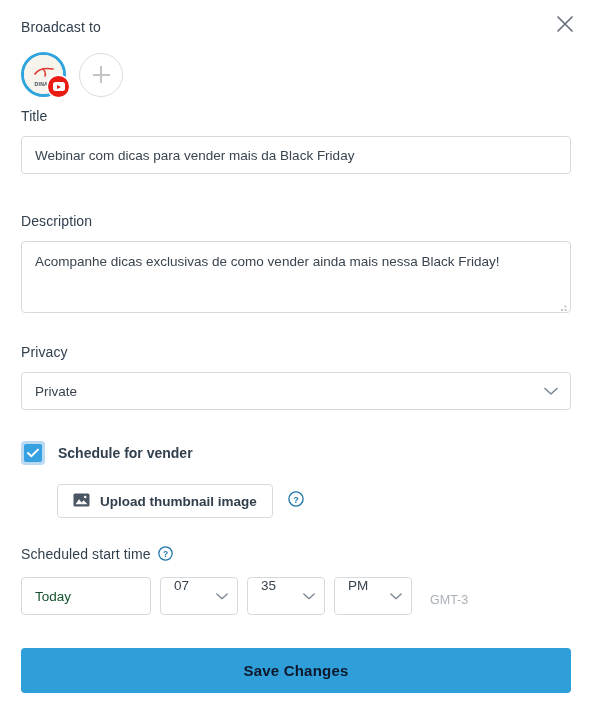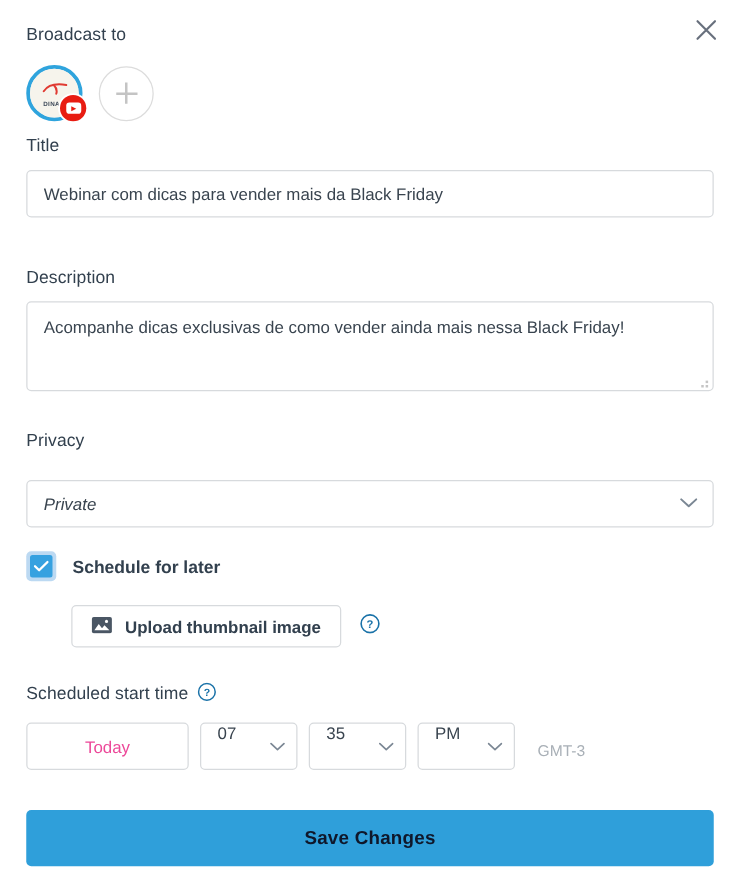--- a/index.html
+++ b/index.html
@@ -206,22 +206,21 @@
     right: 3px;
     bottom: 3px;
     width: 10px;
     height: 10px;
     pointer-events: none;
   }
 
   .privacy-section { position: absolute; left: 21px; top: 344px; }
   .select-wrap {
     position: relative;
-    margin-top: 24px;
-    font-style: italic;
+    margin-top: 12px;
   }
   .privacy-select {
     width: 550px;
     height: 38px;
     padding: 0 34px 0 13px;
     display: flex;
     align-items: center;
     cursor: pointer;
   }
   .chevron {
@@ -301,22 +300,21 @@
     align-items: center;
     gap: 9px;
     margin-top: 12px;
   }
   .date-input {
     width: 130px;
     height: 38px;
     padding: 0 13px;
     display: flex;
     align-items: center;
-    color: #ec4899;
-    justify-content: center;
+    color: #14532d;
   }
   .time-select {
     width: 78px;
     height: 38px;
     padding: 0 24px 0 13px;
     display: flex;
     align-items: flex-start;
     cursor: pointer;
     position: relative;
   }
@@ -420,21 +418,21 @@
   </div>
 
   <div class="schedule-row">
     <span class="checkbox-halo">
       <span class="checkbox-box">
         <svg width="12" height="10" viewBox="0 0 12 10" aria-hidden="true">
           <path d="M1 5 L4.3 8.2 L11 1.6" stroke="#ffffff" stroke-width="1.9" fill="none" stroke-linecap="round" stroke-linejoin="round"></path>
         </svg>
       </span>
     </span>
-    <span class="schedule-label">Schedule for later</span>
+    <span class="schedule-label">Schedule for vender</span>
   </div>
 
   <div class="upload-row">
     <div class="upload-btn">
       <span>
         <svg width="17" height="14" viewBox="0 0 17 14" aria-hidden="true">
           <rect x="0.5" y="0.5" width="16" height="13" rx="1.5" fill="#4a5664"></rect>
           <path d="M2.5 11.2 L6 6.2 L8.6 9.6 L10.6 7.2 L14.5 11.2 Z" fill="#ffffff"></path>
           <circle cx="12.2" cy="4.1" r="1.25" fill="#ffffff"></circle>
         </svg>

